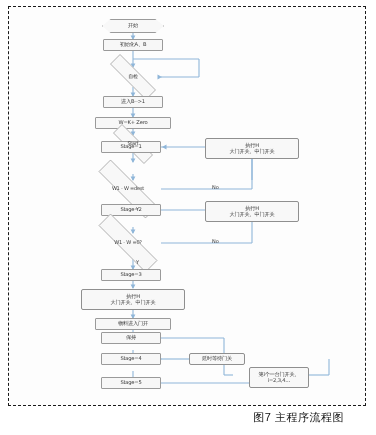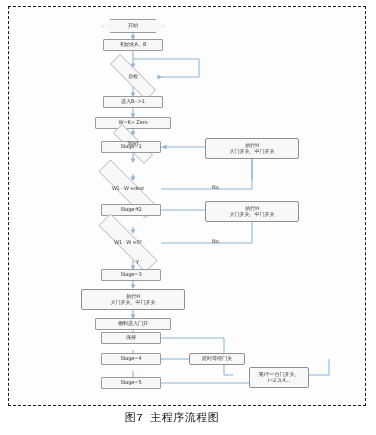--- a/index.html
+++ b/index.html
@@ -107,24 +107,24 @@
     color:#3a3a3a;
     background:transparent;
     white-space:nowrap;
   }
 
   
   #figure-caption{
     position:absolute;
     left:0;top:410px;
     width:344px;
-    text-align:center;
+    text-align:right;
     font-size:11px;
     color:#111111;
-    font-family:Liberation Mono, monospace;
+    font-family:Liberation Sans, sans-serif;
     letter-spacing:0.5px;
   }
 </style>
 </head>
 <body>
 
 <div id="figure-frame">
   <div id="chart-canvas">
 
     <svg id="connector-layer" viewBox="0 0 358 400" xmlns="http://www.w3.org/2000/svg">

